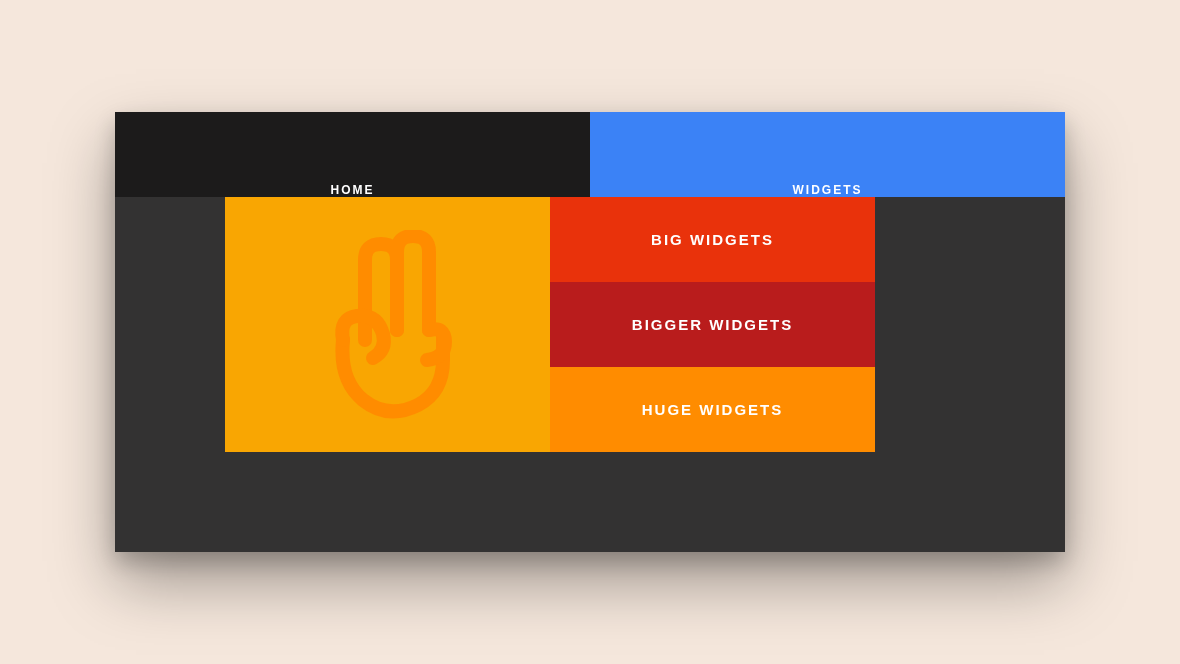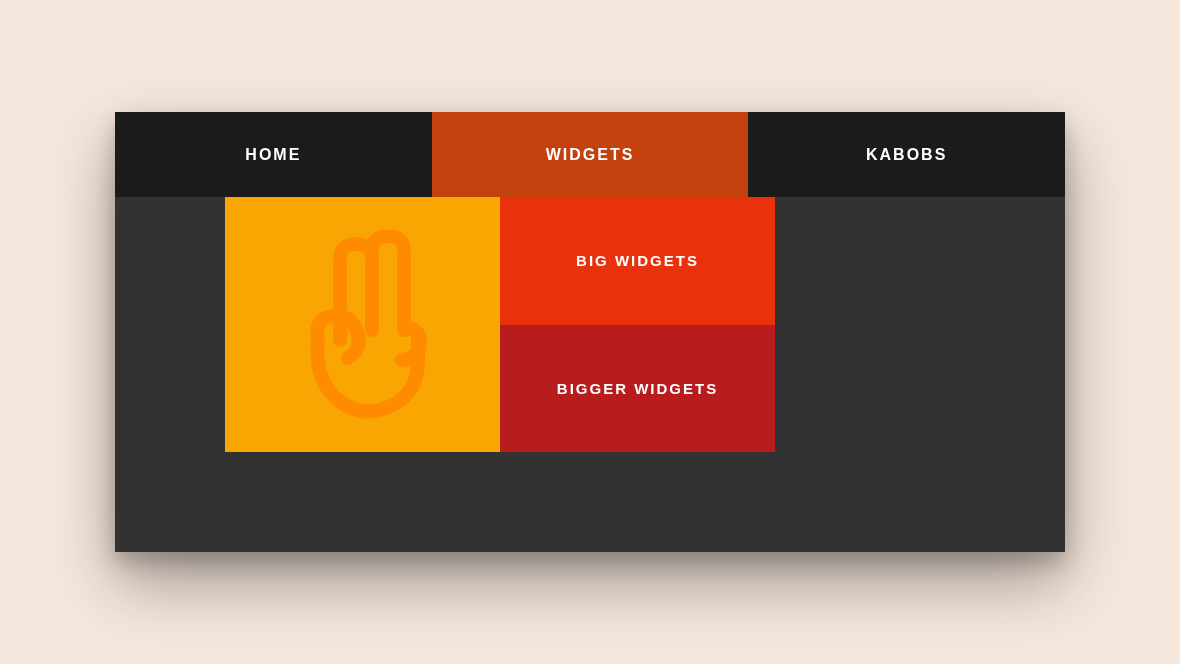--- a/index.html
+++ b/index.html
@@ -22,37 +22,37 @@
   }
   .navbar {
     height: 85px;
     background: #1c1b1b;
     display: flex;
     align-items: stretch;
   }
   .nav-item {
     flex: 1;
     display: flex;
-    align-items: center;
+    align-items: flex-end;
     justify-content: center;
     color: #fff;
     font-weight: 600;
-    font-size: 16px;
+    font-size: 12px;
     letter-spacing: 2px;
     cursor: pointer;
     position: relative;
   }
   .nav-item.active {
-    background: #c2410c;
+    background: #3b82f6;
   }
   .mega {
     position: absolute;
     top: 85px;
     left: 110px;
-    width: 550px;
+    width: 650px;
     height: 255px;
     display: flex;
   }
   .mega-left {
     width: 50%;
     background: #f9a602;
     display: flex;
     align-items: center;
     justify-content: center;
   }
@@ -82,23 +82,20 @@
 
 <div class="window">
 
   <div class="navbar">
     <div class="nav-item">
       <span>HOME</span>
     </div>
     <div class="nav-item active">
       <span>WIDGETS</span>
     </div>
-    <div class="nav-item">
-      <span>KABOBS</span>
-    </div>
   </div>
 
   <div class="mega">
     <div class="mega-left">
       <span class="hand-icon">
         <svg width="170" height="190" viewBox="0 0 170 190">
           <g fill="none" stroke="#ff8c00" stroke-width="14" stroke-linecap="round" stroke-linejoin="round">
 
             <path d="M40 110 Q36 150 60 170 Q85 190 115 175 Q140 162 140 130 L140 105"></path>
 
@@ -113,16 +110,19 @@
         </svg>
       </span>
     </div>
     <div class="mega-right">
       <div class="sub-item">
         <span>BIG WIDGETS</span>
       </div>
       <div class="sub-item">
         <span>BIGGER WIDGETS</span>
       </div>
+      <div class="sub-item">
+        <span>HUGE WIDGETS</span>
+      </div>
     </div>
   </div>
 
 </div>
 
 </body></html>

